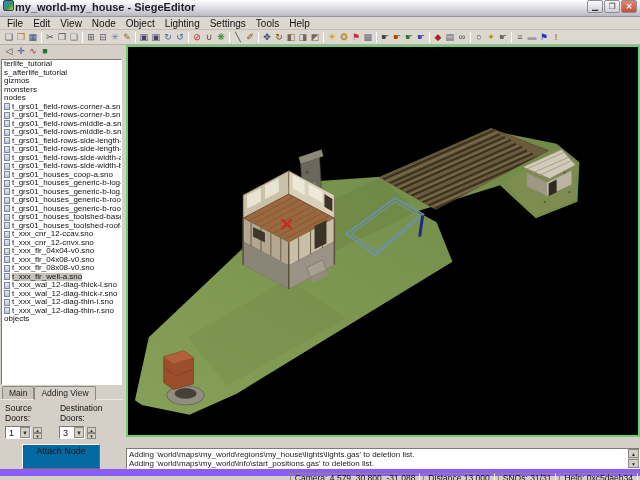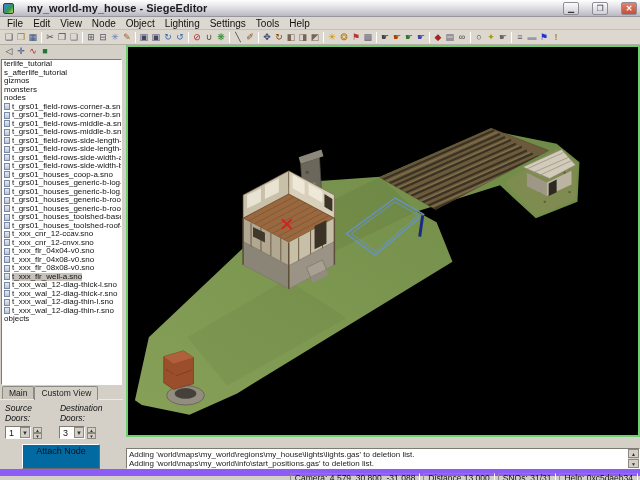--- a/index.html
+++ b/index.html
@@ -2,21 +2,21 @@
 <html><head>
 <meta charset="utf-8">
 <style>
   html,body{margin:0;padding:0;}
   body{width:640px;height:480px;overflow:hidden;font-family:"Liberation Sans",sans-serif;
        background:#d4d0c8;-webkit-font-smoothing:none;}
   *{box-sizing:border-box;}
   .window{width:640px;height:480px;display:flex;flex-direction:column;background:#d4d0c8;}
 
   
-  .titlebar{height:17px;flex:0 0 17px;display:flex;align-items:center;padding:0 3px;gap:13px;
+  .titlebar{height:17px;flex:0 0 17px;display:flex;align-items:flex-start;padding:0 3px;gap:1px;
     background:linear-gradient(#fefefe, #dcdae0 55%, #b9b8c2);border-bottom:1px solid #97969f;}
   .app-icon{width:11px;height:11px;border-radius:2px;
     background:linear-gradient(135deg,#4d7fd0 0%,#2c9a55 60%,#c8d44a 100%);border:1px solid #3a3a55;}
   .title-text{flex:1;font-size:11px;font-weight:bold;color:#1c1c24;line-height:15px;
     white-space:nowrap;overflow:hidden;}
   .tb-btn{width:16px;height:13px;font-size:8px;line-height:11px;text-align:center;
     background:linear-gradient(#fbfbfc,#cfcdd6);border:1px solid #8e8d97;border-radius:2px;color:#333;}
   .tb-btn.close{background:linear-gradient(#e2846f,#c34f3a);color:#fff;font-weight:bold;}
 
   
@@ -49,21 +49,21 @@
     background:linear-gradient(#e6eaf2,#bcc5d6);}
 
   
   .tabs{height:14px;flex:0 0 14px;display:flex;align-items:flex-end;padding-left:2px;font-size:8.5px;}
   .tab{padding:1px 6px 1px 6px;background:#c9c5bd;border:1px solid #8c8a80;border-bottom:none;
     border-radius:2px 2px 0 0;color:#222;line-height:10px;}
   .tab.active{background:#d4d0c8;position:relative;z-index:2;margin-bottom:-1px;padding-bottom:2px;}
 
   
   .doors{flex:0 0 52px;border-top:1px solid #eceae4;padding:3px 4px 0 5px;font-size:8.5px;color:#111;}
-  .doors-labels{display:flex;gap:9px;margin-bottom:3px;font-style:italic;}
+  .doors-labels{display:flex;gap:9px;margin-bottom:3px;}
   .doors-row{display:flex;gap:17px;align-items:center;}
   .combo{display:inline-flex;align-items:center;background:#fff;height:13px;
     border:1px solid;border-color:#7e7c72 #fdfdfd #fdfdfd #7e7c72;}
   .combo .val{width:14px;padding-left:3px;font-size:9px;}
   .combo .drop{width:10px;height:11px;background:#d4d0c8;border:1px solid #8c8a80;
     font-size:6px;line-height:10px;text-align:center;color:#333;}
   .spinner{display:inline-flex;flex-direction:column;margin-left:2px;}
   .spinner span{width:9px;height:6px;background:#d4d0c8;border:1px solid #8c8a80;
     font-size:4.5px;line-height:5px;text-align:center;color:#333;}
   .attach{display:block;margin:5px 0 0 17px;width:78px;height:25px;font-size:9px;line-height:12px;
@@ -296,21 +296,21 @@
           <div class="tree-row">
             <span class="doc-icon"></span>
             <span class="lbl">t_xxx_wal_12-diag-thin-r.sno</span>
           </div>
           <div class="tree-row">
             <span class="lbl">objects</span>
           </div>
         </div>
       <div class="tabs">
         <div class="tab">Main</div>
-        <div class="tab active">Custom View</div>
+        <div class="tab active">Adding View</div>
       </div>
       <div class="doors">
         <div class="doors-labels">
           <span>Source Doors:</span>
           <span>Destination Doors:</span>
         </div>
         <div class="doors-row">
           <span style="display:inline-flex;align-items:center;">
             <span class="combo">
               <span class="val">1</span>

